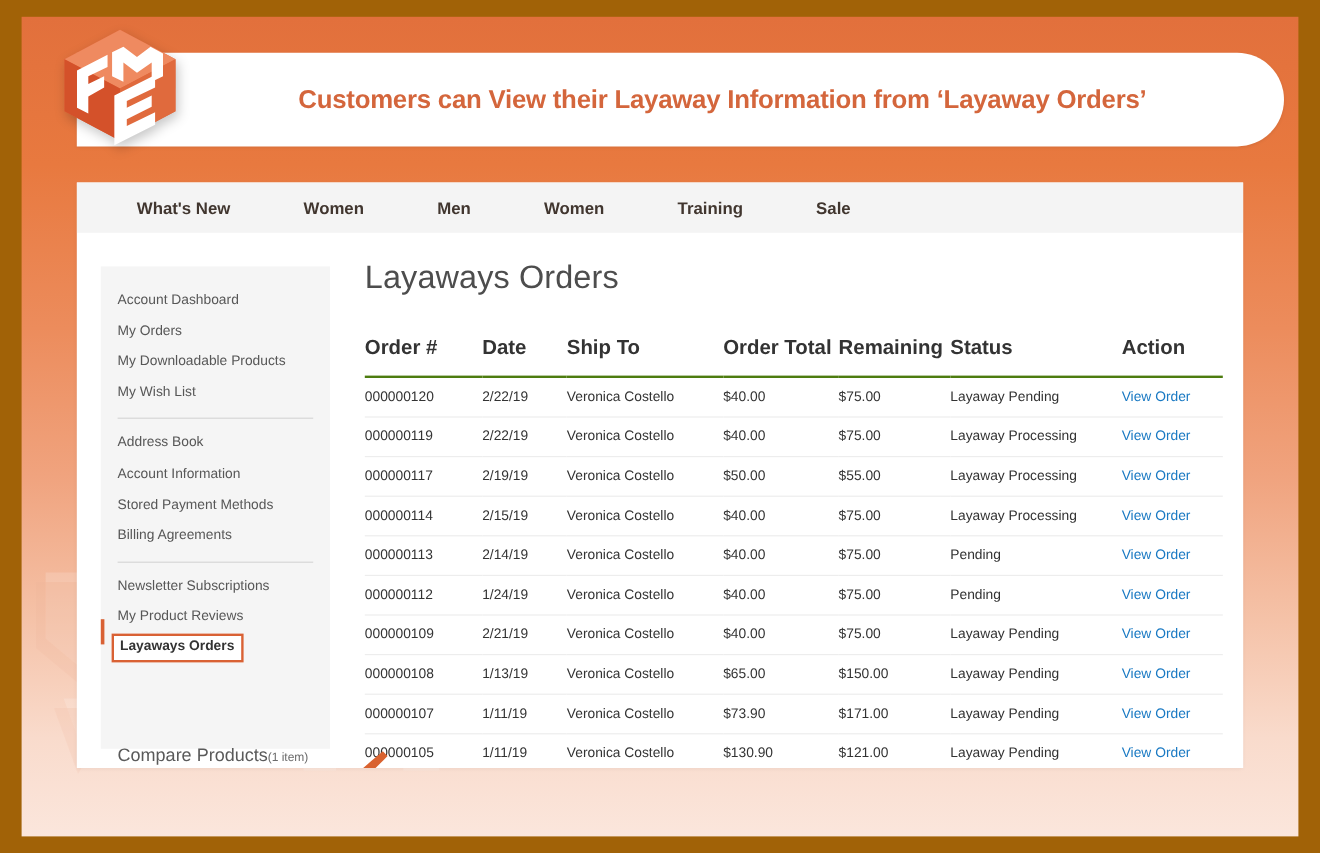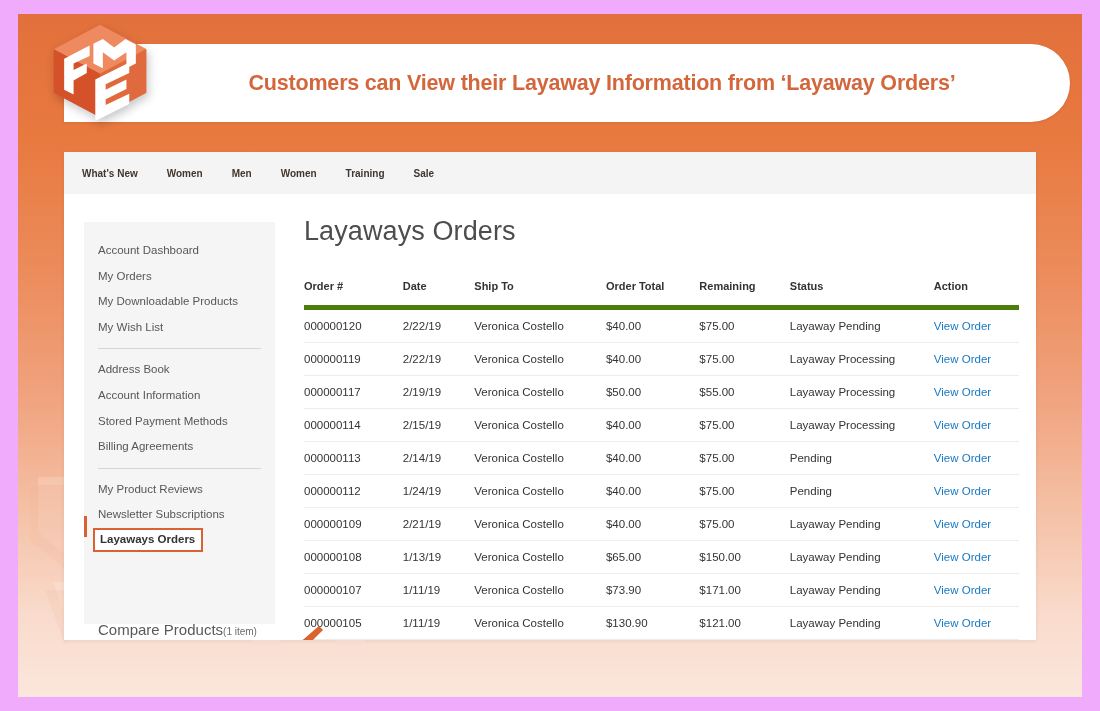--- a/index.html
+++ b/index.html
@@ -4,21 +4,21 @@
 <style>
   * { box-sizing: border-box; margin: 0; padding: 0; }
   html, body {
     width: 1100px; height: 711px;
     font-family: "Liberation Sans", sans-serif;
     overflow: hidden;
   }
   #page {
     position: relative;
     width: 1100px; height: 711px;
-    background: #f0abfc;
+    background: #a16207;
   }
   
   #canvas {
     position: absolute;
     left: 18px; top: 14px;
     width: 1064px; height: 683px;
     background: linear-gradient(180deg,
                 #e2703c 0%,
                 #e8793f 18%,
                 #ec8c5c 38%,
@@ -73,26 +73,27 @@
   }
   
   #topnav {
     height: 42px;
     background: #f4f4f4;
     display: flex;
     align-items: center;
     padding-left: 18px;
   }
   #topnav .nav-item {
-    font-size: 10px;
+    font-size: 14px;
     font-weight: bold;
     color: #41362f;
     margin-right: 29px;
     white-space: nowrap;
     cursor: pointer;
+    margin-left: 32px;
   }
   #body-area {
     display: flex;
     padding-top: 28px;
     height: 446px;
   }
   
   #sidebar {
     width: 191px;
     margin-left: 20px;
@@ -160,26 +161,26 @@
     color: #4d4d4d;
     letter-spacing: .1px;
     margin-top: -6px;
     margin-bottom: 33px;
   }
   table.orders {
     width: 100%;
     border-collapse: collapse;
   }
   table.orders th {
-    font-size: 11px;
+    font-size: 17px;
     font-weight: bold;
     color: #333333;
     text-align: left;
     padding: 0 0 13px 0;
-    border-bottom: 5px solid #4d7c0f;
+    border-bottom: 2px solid #4d7c0f;
     white-space: nowrap;
   }
   table.orders td {
     font-size: 11.5px;
     color: #333333;
     padding: 10px 0 10px 0;
     border-bottom: 1px solid #ededed;
     white-space: nowrap;
   }
   table.orders td.link a {
@@ -262,22 +263,22 @@
           <div class="side-group">
             <div class="side-item">Address Book</div>
             <div class="side-item">Account Information</div>
             <div class="side-item">Stored Payment Methods</div>
             <div class="side-item">Billing Agreements</div>
           </div>
 
           <div class="side-sep"></div>
 
           <div class="side-group">
+            <div class="side-item">Newsletter Subscriptions</div>
             <div class="side-item">My Product Reviews</div>
-            <div class="side-item">Newsletter Subscriptions</div>
             <div class="side-item active">Layaways Orders</div>
           </div>
 
           <div id="active-marker"></div>
 
           <div id="compare-row">
             <span>Compare Products</span><span class="cnt">(1 item)</span>
           </div>
         </div>
 

